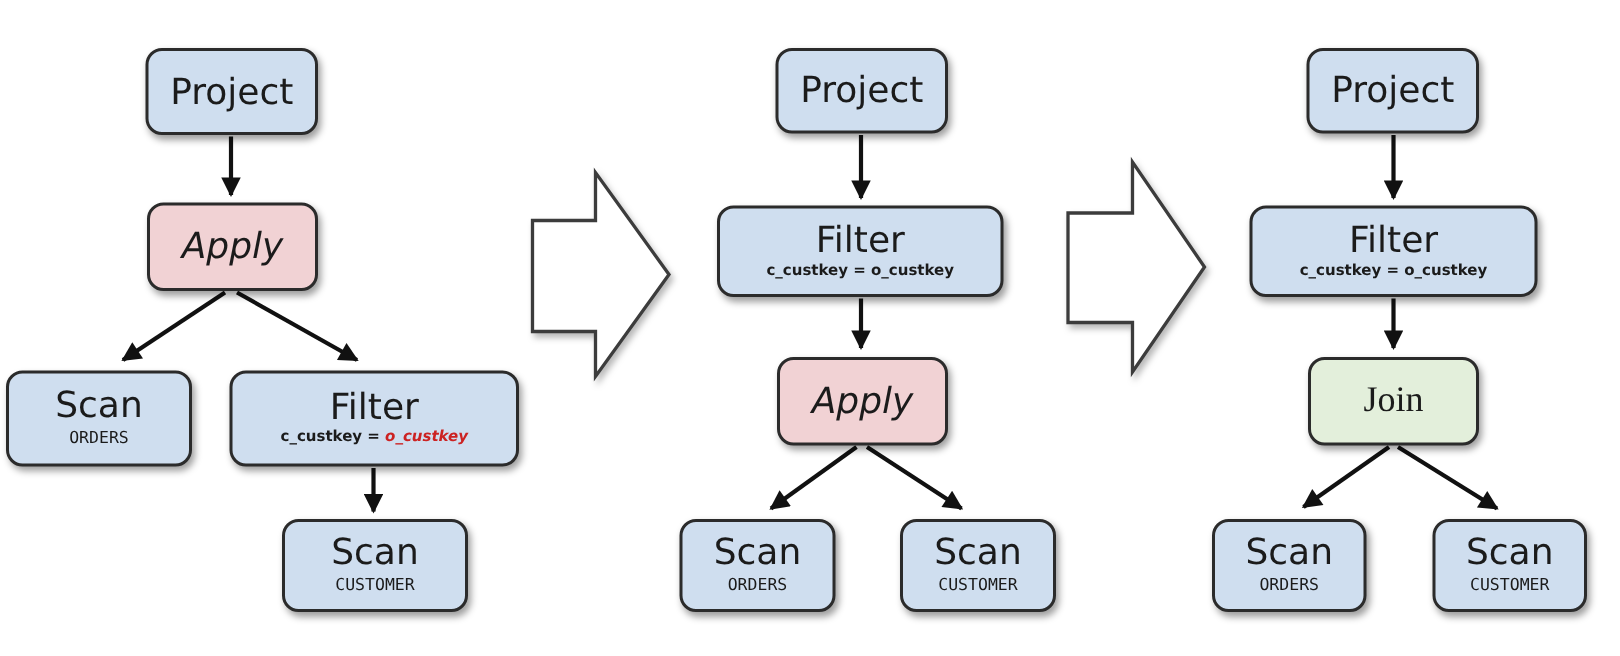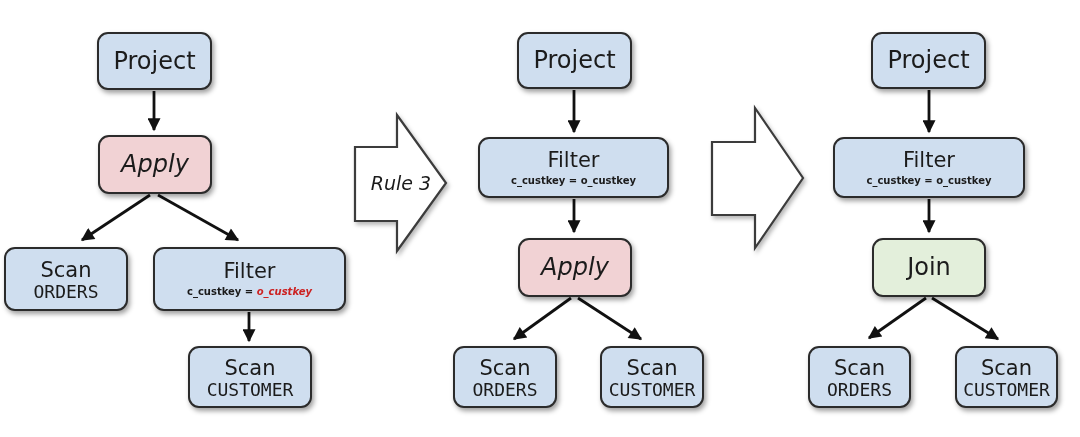--- a/index.html
+++ b/index.html
@@ -23,26 +23,26 @@
     filter:drop-shadow(2px 3px 2px rgba(0,0,0,0.28));
   }
   .node{
     position:absolute;box-sizing:border-box;
     border:2px solid var(--node-border);border-radius:11px;
     display:flex;flex-direction:column;align-items:center;justify-content:center;
     box-shadow:2px 3px 5px rgba(0,0,0,0.38);
     background:var(--node-blue);
   }
   .node.pink{background:var(--node-pink);font-style:italic;}
-  .node.green{background:var(--node-green);}
+  .node.green{background:var(--node-green);font-family:Liberation Serif, serif;}
   .node .title{font-size:24px;line-height:27px;white-space:nowrap;}
-  .node.two-line .title{font-size:21px;line-height:26px;}
+  .node.two-line .title{font-size:24px;line-height:26px;}
   .node .table{
     font-family:"DejaVu Sans Mono","Liberation Mono",monospace;
-    font-size:18px;line-height:18px;white-space:nowrap;
+    font-size:11px;line-height:18px;white-space:nowrap;
   }
   .node .pred{font-size:10px;font-weight:bold;line-height:16px;white-space:nowrap;}
   .node .pred .red{color:var(--highlight-red);font-style:italic;}
   .rule-label{
     position:absolute;width:90px;text-align:center;
     font-style:italic;font-size:19px;line-height:22px;white-space:nowrap;
   }
   
   #l-project{left:97px;top:32px;width:115px;height:58px;}
   #l-apply{left:98px;top:135px;width:114px;height:59px;}
@@ -152,15 +152,14 @@
     <div class="node two-line" id="r-scan-orders">
       <div class="title">Scan</div>
       <div class="table">ORDERS</div>
     </div>
     <div class="node two-line" id="r-scan-customer">
       <div class="title">Scan</div>
       <div class="table">CUSTOMER</div>
     </div>
   </div>
 
-  <div class="rule-label" id="rule3-label">Rule 3</div>
 
 </div>
 
 </body></html>

